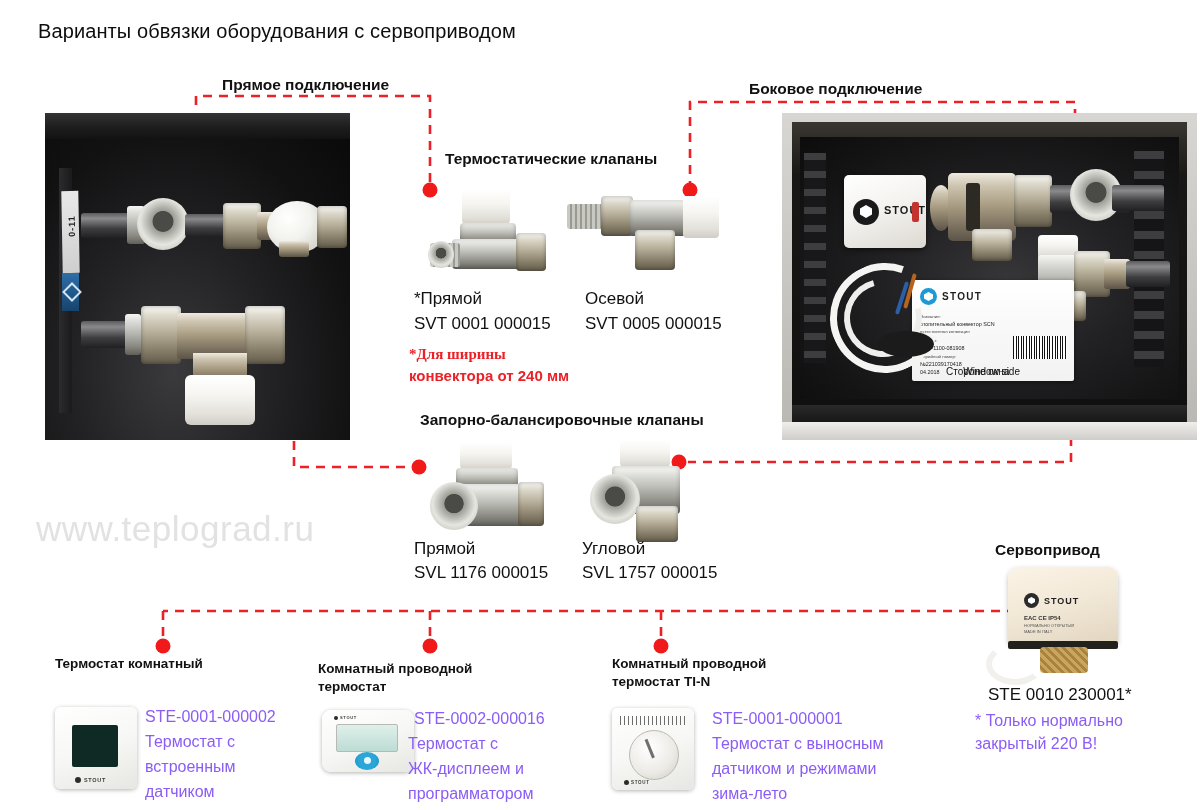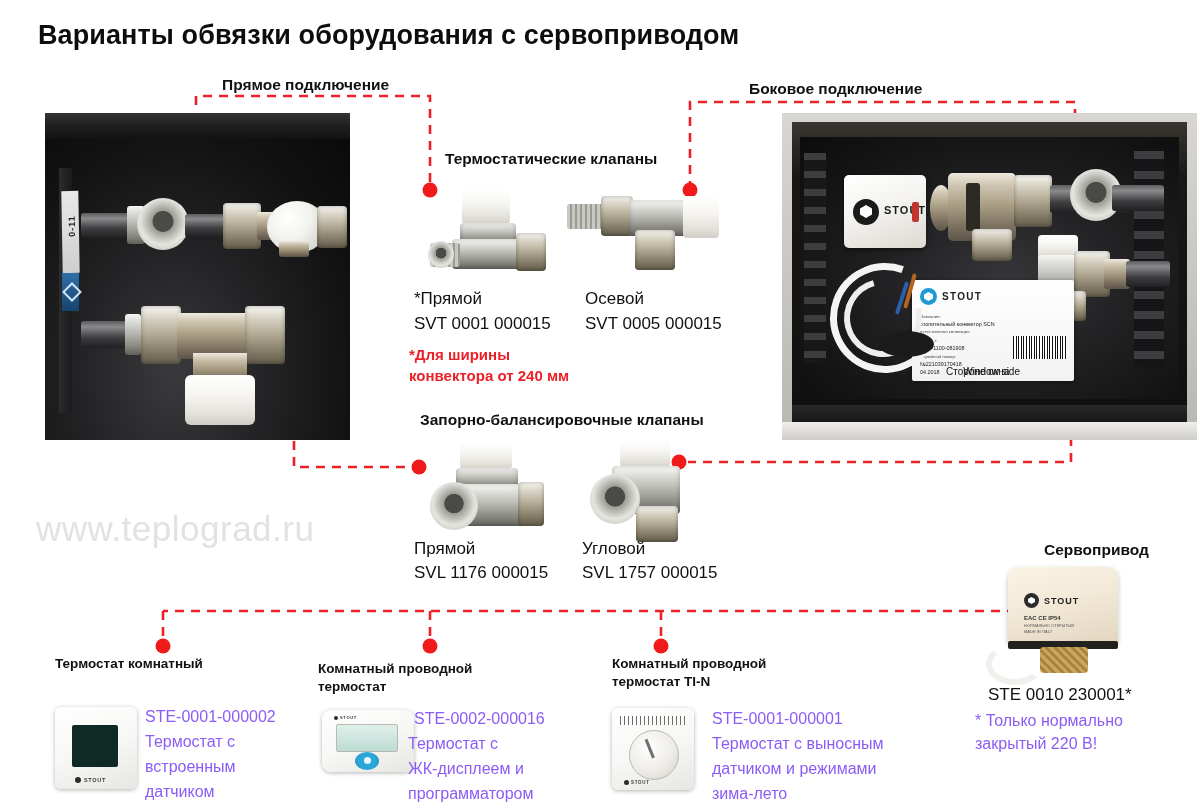--- a/index.html
+++ b/index.html
@@ -6,21 +6,21 @@
   body{
     width:1200px;height:810px;background:#ffffff;
     font-family:"Liberation Sans","DejaVu Sans",sans-serif;
     position:relative;overflow:hidden;color:#000;
   }
   #stage{position:absolute;left:0;top:0;width:1200px;height:810px;}
   .abs{position:absolute;}
 
   
   #title{
-    left:38px;top:20px;font-size:27px;font-weight:700;
+    left:38px;top:20px;font-size:20px;font-weight:400;
     letter-spacing:.1px;color:#0d0d0d;white-space:nowrap;
   }
 
   
   #watermark{
     left:36px;top:509px;font-size:35px;color:#e2e2e2;
     letter-spacing:.5px;white-space:nowrap;font-weight:400;
     user-select:none;
   }
 
@@ -286,21 +286,21 @@
     <div class="body-nickel" style="left:64px;top:22px;width:66px;height:36px;"></div>
     <div class="cap-white" style="left:118px;top:18px;width:36px;height:42px;border-radius:4px;"></div>
     <div class="hex" style="left:70px;top:52px;width:40px;height:40px;"></div>
   </div>
 
   <div class="abs prod-name" style="left:414px;top:288px;">*Прямой</div>
   <div class="abs prod-name" style="left:414px;top:313px;">SVT 0001 000015</div>
   <div class="abs prod-name" style="left:585px;top:288px;">Осевой</div>
   <div class="abs prod-name" style="left:585px;top:313px;">SVT 0005 000015</div>
 
-  <div class="abs note-red" style="left:409px;top:344px;">*Для ширины</div>
+  <div class="abs note-red" style="left:409px;top:344px;font-family:Liberation Serif, serif;">*Для ширины</div>
   <div class="abs note-red" style="left:409px;top:365px;">конвектора от 240 мм</div>
 
   <div class="abs hdr" style="left:420px;top:411px;">Запорно-балансировочные клапаны</div>
 
   <div class="vimg" style="left:432px;top:442px;width:150px;height:96px;">
     <div class="cap-white" style="left:28px;top:0px;width:52px;height:28px;border-radius:5px;"></div>
     <div class="body-nickel" style="left:24px;top:26px;width:62px;height:22px;"></div>
     <div class="body-nickel" style="left:18px;top:42px;width:84px;height:42px;"></div>
     <div class="ring" style="left:-2px;top:40px;width:48px;height:48px;"></div>
     <div class="hex" style="left:86px;top:40px;width:26px;height:44px;"></div>
@@ -310,21 +310,21 @@
     <div class="body-nickel" style="left:22px;top:26px;width:68px;height:48px;"></div>
     <div class="ring" style="left:0px;top:34px;width:50px;height:50px;"></div>
     <div class="hex" style="left:46px;top:66px;width:42px;height:36px;"></div>
   </div>
 
   <div class="abs prod-name" style="left:414px;top:538px;">Прямой</div>
   <div class="abs prod-name" style="left:414px;top:562px;">SVL 1176 000015</div>
   <div class="abs prod-name" style="left:582px;top:538px;">Угловой</div>
   <div class="abs prod-name" style="left:582px;top:562px;">SVL 1757 000015</div>
 
-  <div class="abs hdr" style="left:1044px;top:541px;text-align:center;">Сервопривод</div>
+  <div class="abs hdr" style="left:995px;top:541px;text-align:center;">Сервопривод</div>
   <div class="abs" style="left:1004px;top:567px;width:124px;height:108px;">
     <div style="position:absolute;left:4px;top:0;width:110px;height:76px;border-radius:10px 10px 3px 3px;
                 background:linear-gradient(165deg,#fbf3e6 0%,#f3e9d8 45%,#e2d6c0 100%);
                 box-shadow:0 2px 5px rgba(0,0,0,.25);"></div>
     <div style="position:absolute;left:20px;top:26px;width:15px;height:15px;border-radius:50%;background:#2b2b2b;"></div>
     <div style="position:absolute;left:24px;top:30px;width:7px;height:7px;background:#fff;
                 clip-path:polygon(50% 0,100% 27%,100% 73%,50% 100%,0 73%,0 27%);"></div>
     <div style="position:absolute;left:40px;top:29px;font-size:9px;font-weight:bold;letter-spacing:1px;color:#222;">STOUT</div>
     <div style="position:absolute;left:20px;top:48px;font-size:6px;font-weight:bold;color:#333;">EAC CE IP54</div>
     <div style="position:absolute;left:20px;top:56px;font-size:4px;color:#555;">НОРМАЛЬНО ОТКРЫТЫЙ</div>

